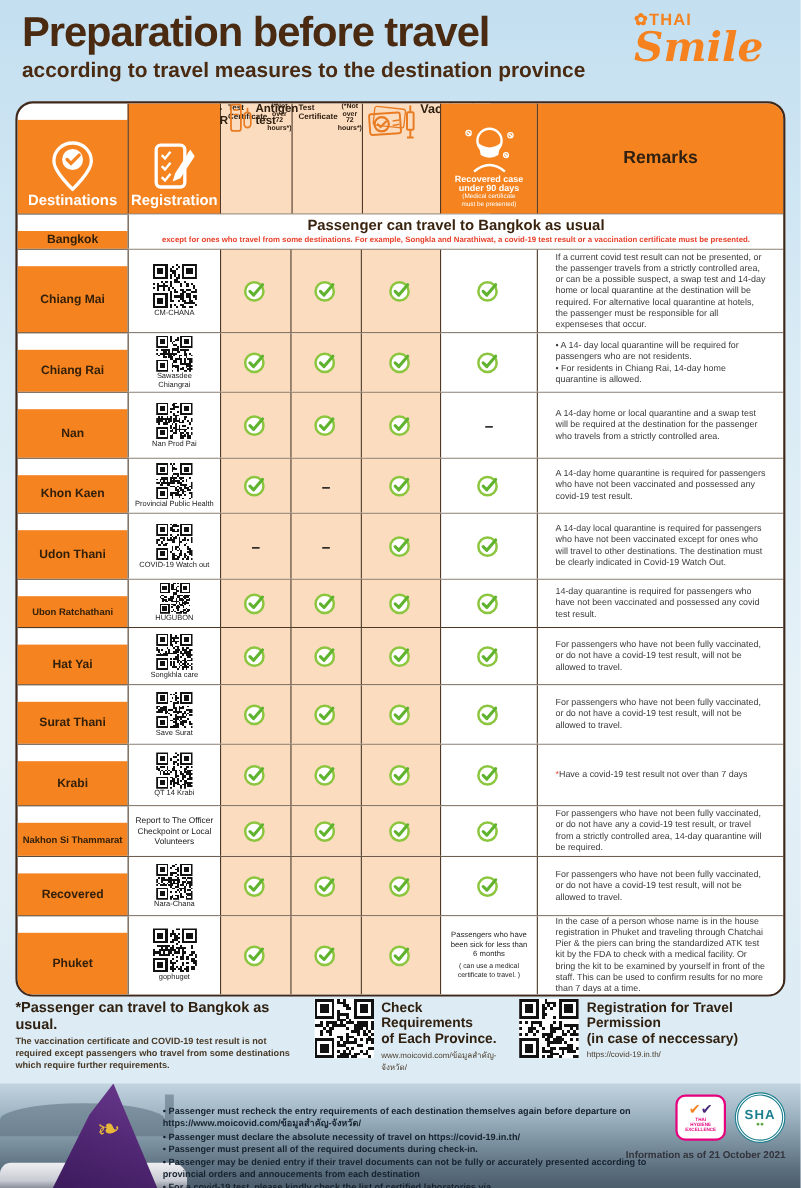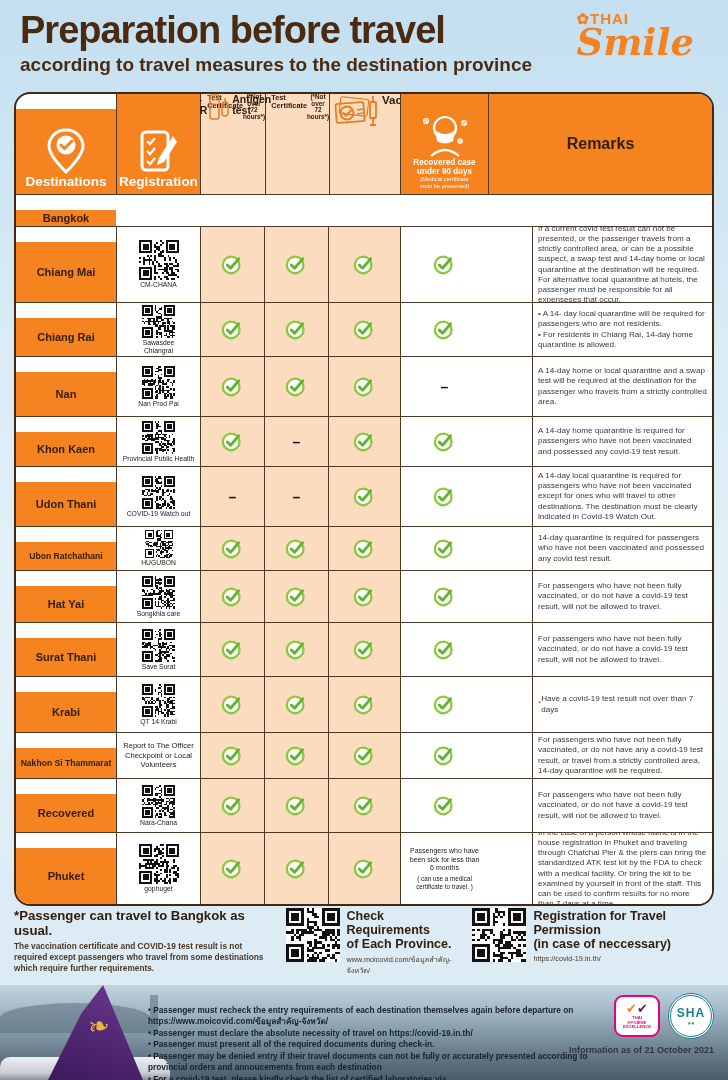--- a/index.html
+++ b/index.html
@@ -49,21 +49,21 @@
 
   
   .dest { flex-direction:column;justify-content:center; }
   .dest-name { font-size:11px; font-weight:bold; color:#34200a; text-align:center; padding:0 2px; }
   .dest-name.small { font-size:8.6px; }
   .qr svg { display:block; background:#fff; }
   .qrbox { display:flex; flex-direction:column; align-items:center; justify-content:center; gap:1px; }
   .qr-label { font-size:6.8px; color:#222; text-align:center; line-height:1.1; }
   .reg-note { font-size:7.6px; color:#222; text-align:center; line-height:1.25; padding:2px; }
   .dash { font-size:14px; font-weight:bold; color:#111; line-height:1; }
-  .remarks-cell { justify-content:flex-start; align-items:center; padding:3px 5px;margin-left:44px; }
+  .remarks-cell { justify-content:flex-start; align-items:center; padding:3px 16px; }
   .remarks-text { font-size:8.1px; color:#3a3a3a; line-height:1.26; }
   .red { color:#e8402a; }
   .recov-note-txt { font-size:7px; color:#222; text-align:center; line-height:1.2; }
   .recov-note-sub { font-size:6.3px; color:#222; text-align:center; line-height:1.15; margin-top:2px; }
 
   
   .bkk-main { font-size:13.5px; font-weight:bold; color:#3a2410; text-align:center; line-height:1.1; }
   .bkk-exc { font-size:7.1px; font-weight:bold; color:#e8402a; text-align:center; line-height:1.2; }
   .bkkcell { flex-direction:column; justify-content:center; gap:1px; padding:2px 6px; }
 
@@ -211,20 +211,24 @@
 must be presented)</span>
       </div>
       <div class="cell orange">
         <span class="remarks-h">Remarks</span>
       </div>
     </div>
 
     <div class="row" style="display:grid;grid-template-columns:100px 1fr;height:32px;">
       <div class="cell orange dest">
         <span class="dest-name">Bangkok</span>
+      </div>
+      <div class="cell white bkkcell">
+        <div class="bkk-main">Passenger can travel to Bangkok as usual</div>
+        <div class="bkk-exc">except for ones who travel from some destinations. For example, Songkla and Narathiwat, a covid-19 test result or a vaccination certificate must be presented.</div>
       </div>
     </div>
 
     <div id="tbody">
         <div class="grid row" style="height: 76px;">
           <div class="cell orange dest">
             <span class="dest-name">Chiang Mai</span>
           </div>
           <div class="cell white qrbox">
             <div class="qr">

